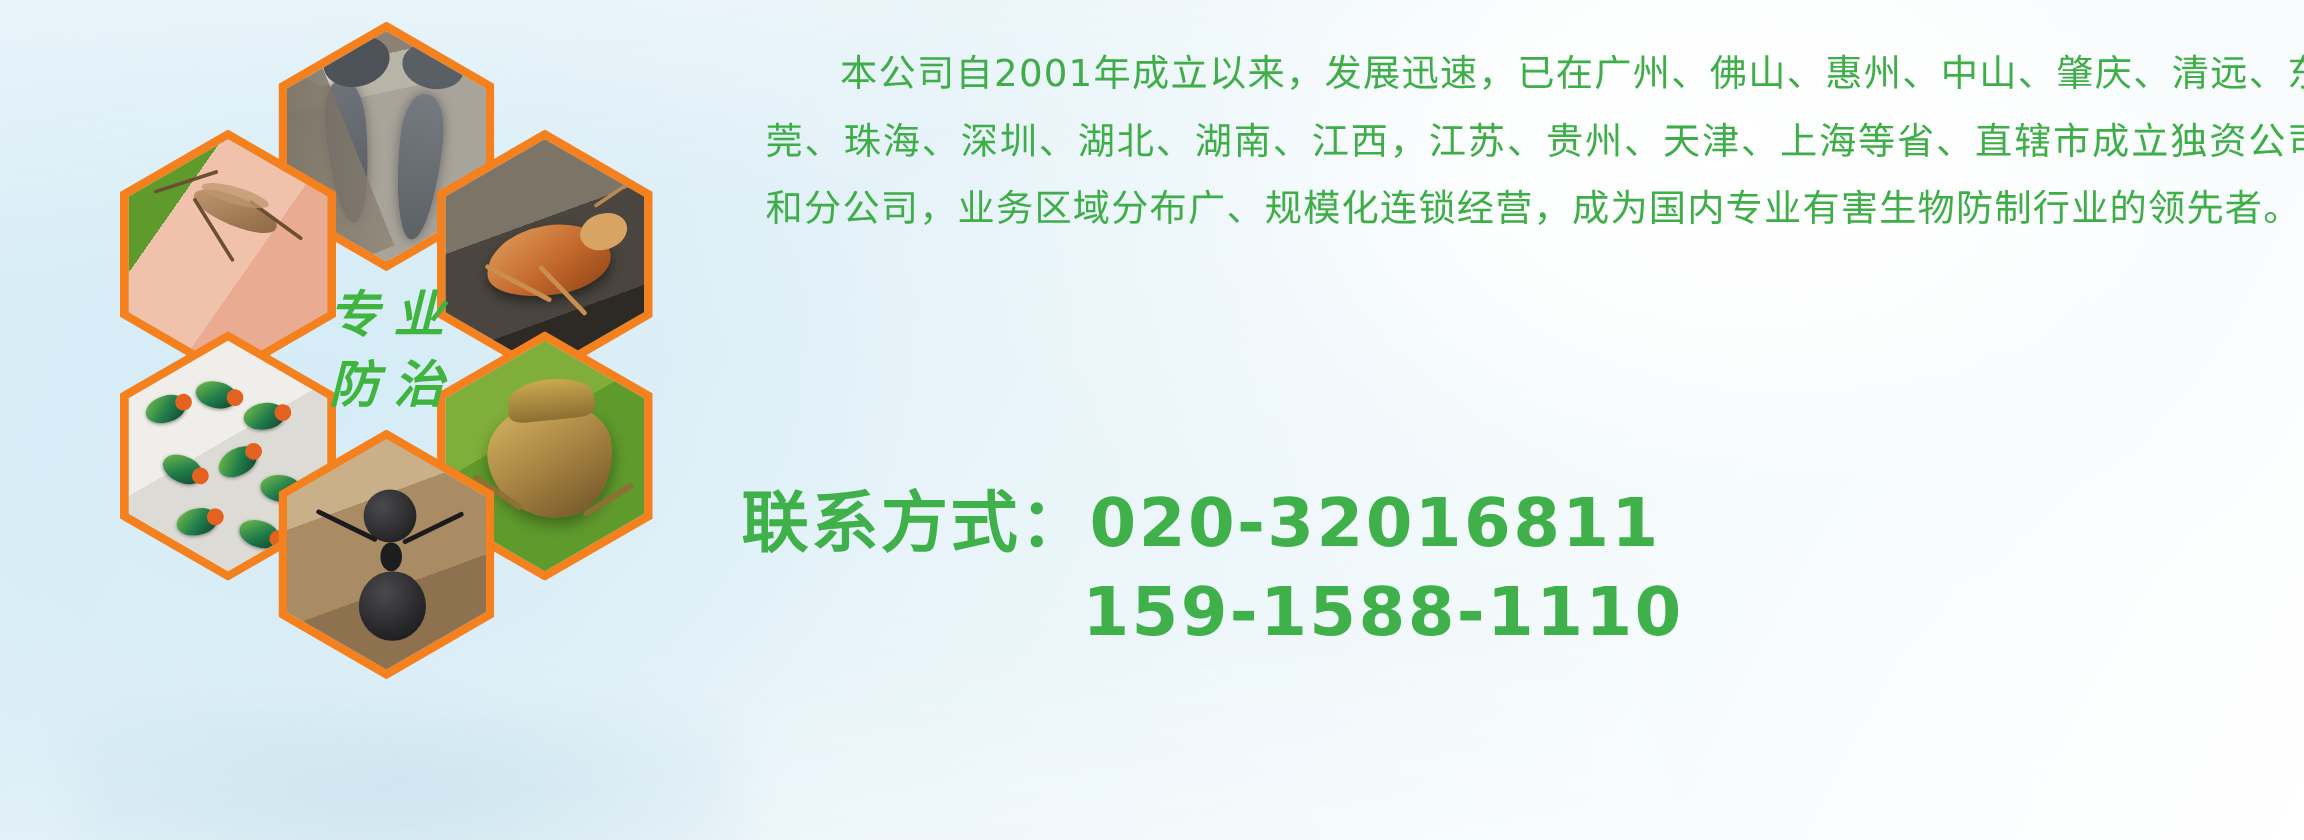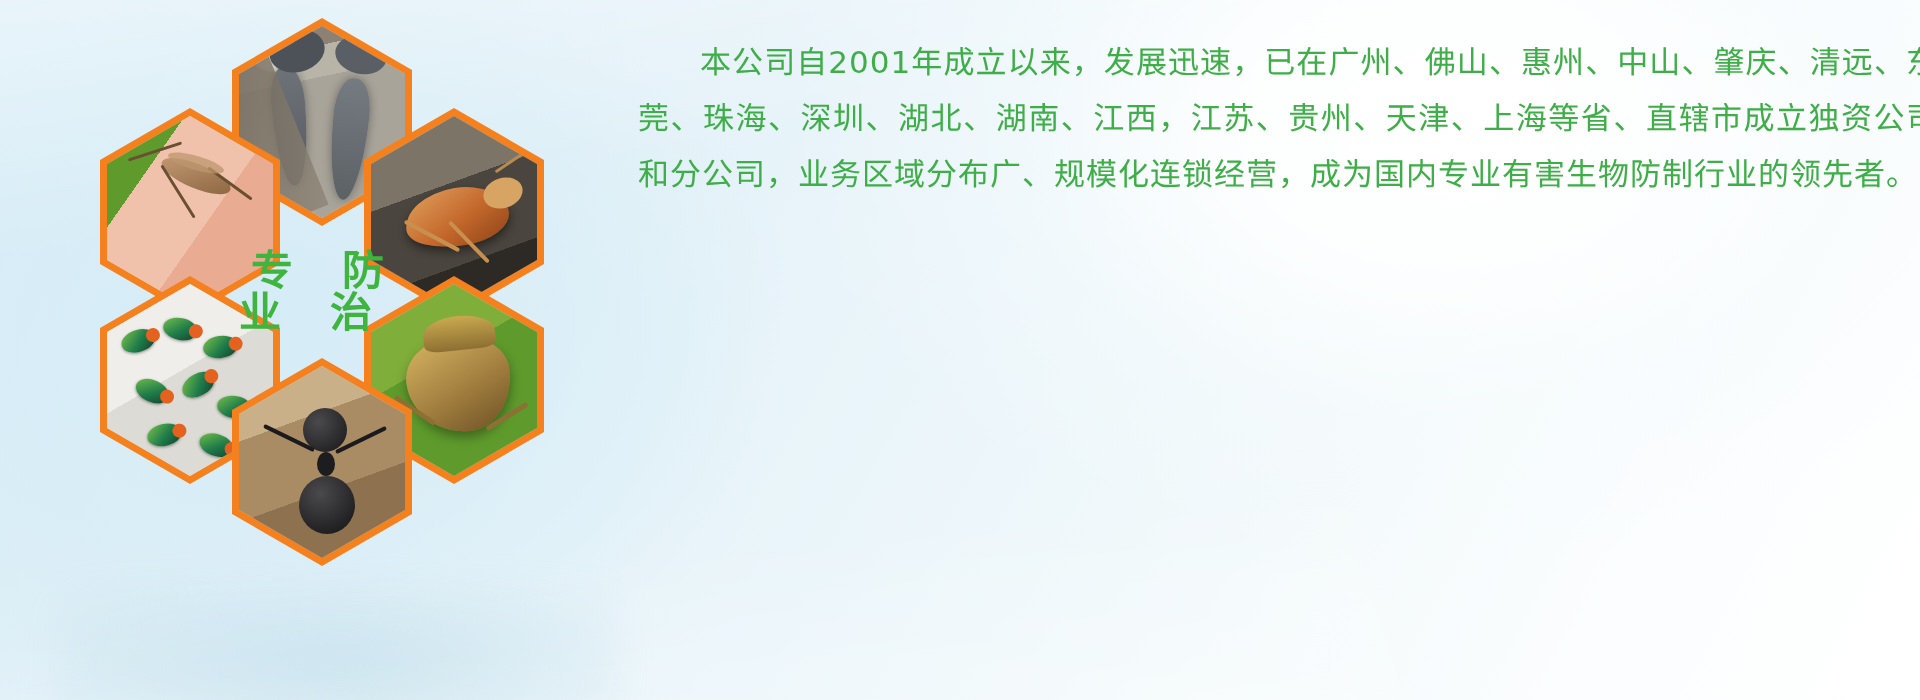--- a/index.html
+++ b/index.html
@@ -47,22 +47,23 @@
   .hex.h-left    {left:16px;top:100px;}
   .hex.h-right   {left:280px;top:100px;}
   .hex.h-botleft {left:16px;top:268px;}
   .hex.h-botright{left:280px;top:268px;}
   .hex.h-bottom  {left:148px;top:350px;}
 
   .hex.h-center{left:148px;top:180px;background:transparent;}
   .hex.h-center .inner{background:transparent;}
   .center-text{
     position:absolute;left:0;top:0;width:100%;height:100%;
-    display:flex;flex-direction:row;align-items:center;justify-content:center;
+    display:flex;flex-direction:column;align-items:center;justify-content:center;
     gap:16px;
+    font-style:italic;
   }
   .center-text span{
     color:#3fb53f;font-size:42px;font-weight:bold;letter-spacing:12px;
     text-indent:12px;line-height:1;
     font-family:"DejaVu Sans","Liberation Sans",sans-serif;
   }
 
   
   
   .art-rats{background:
@@ -251,14 +252,18 @@
         </div>
       </div>
     </div>
 
   </div>
 
   <div id="copy">
     <p class="para">本公司自2001年成立以来，发展迅速，已在广州、佛山、惠州、中山、肇庆、清远、东莞、珠海、深圳、湖北、湖南、江西，江苏、贵州、天津、上海等省、直辖市成立独资公司和分公司，业务区域分布广、规模化连锁经营，成为国内专业有害生物防制行业的领先者。</p>
   </div>
 
+  <div id="contact">
+    <div class="contact-line l1">联系方式：020-32016811</div>
+    <div class="contact-line l2">159-1588-1110</div>
+  </div>
 
 </div>
 
 </body></html>

